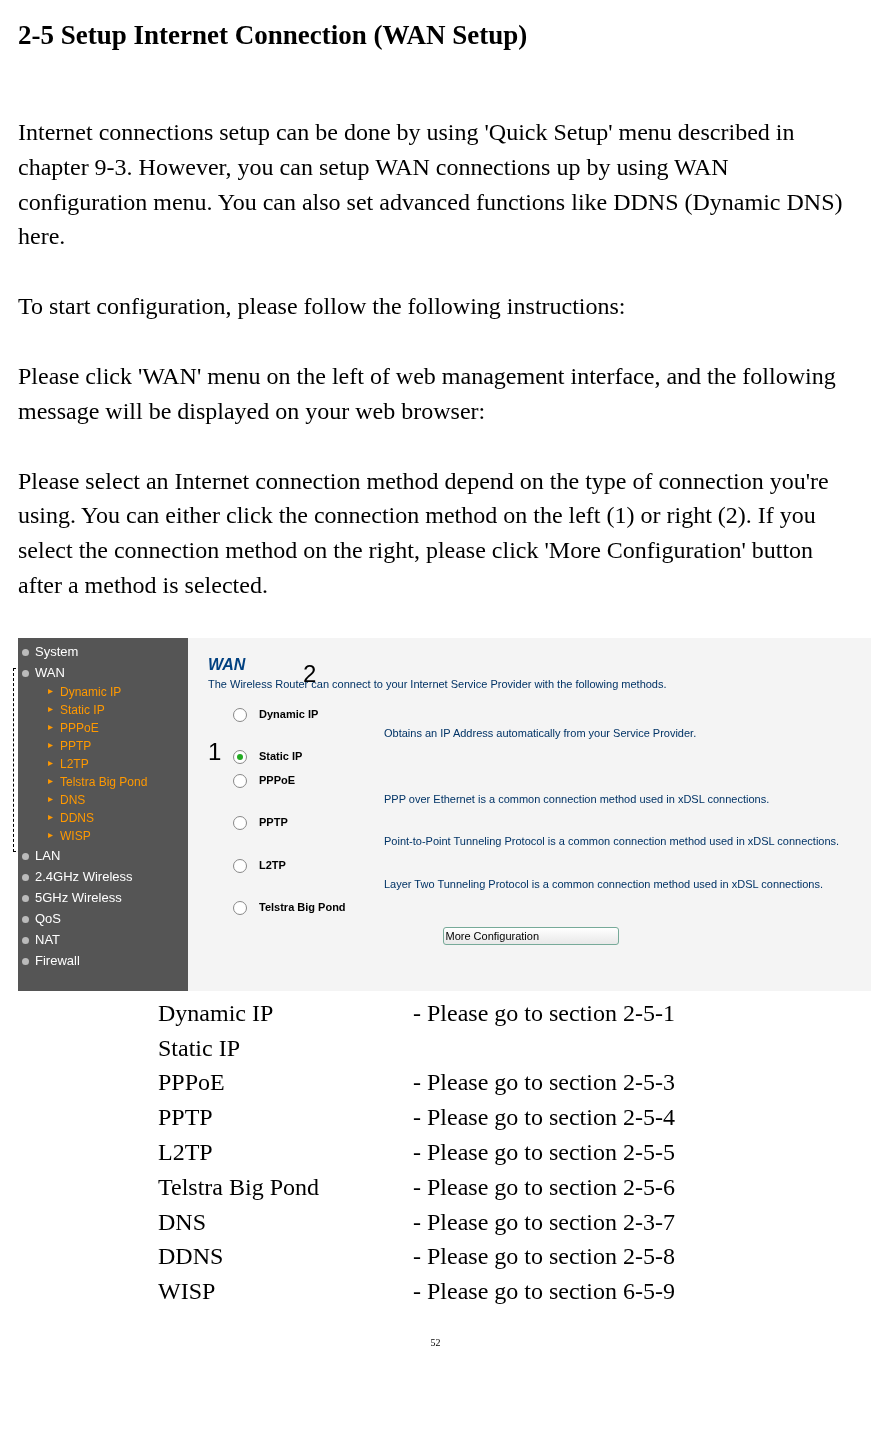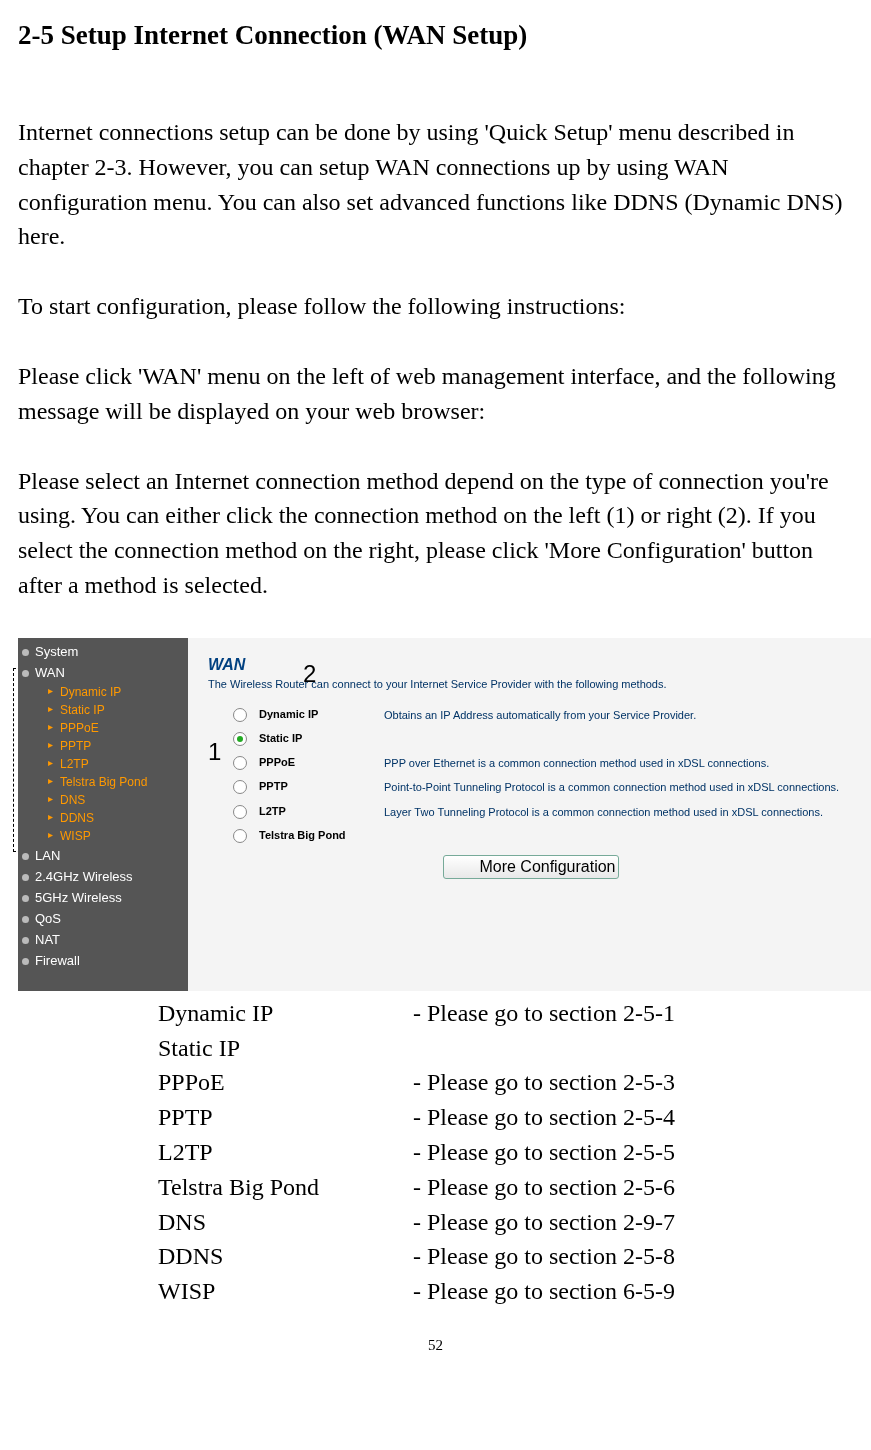--- a/index.html
+++ b/index.html
@@ -119,31 +119,32 @@
     .opt-label {
       font-weight: bold;
       width: 125px;
       color: #000;
       flex-shrink: 0;
     }
     .opt-desc {
       color: #003366;
       flex: 1;
       line-height: 1.3;
+      margin-top: 18px;
     }
     .more-config-btn {
       display: block;
       width: 170px;
       margin: 12px auto 0;
       padding: 2px;
       background: linear-gradient(#fff,#e8e8e8);
       border: 1px solid #7a9;
       border-radius: 3px;
-      font-size: 16px;
-      text-align: right;
+      font-size: 11px;
+      text-align: left;
     }
     .callout-1 {
       position: absolute;
       left: 190px;
       top: 100px;
       font-size: 24px;
       font-family: Arial, sans-serif;
       color: #000;
     }
     .callout-2 {
@@ -179,30 +180,30 @@
       display: flex;
       line-height: 1.45;
     }
     .ref-name {
       width: 255px;
     }
     .ref-section {
     }
     .page-num {
       text-align: center;
-      font-size: 15px;
+      font-size: 10px;
       margin-top: 28px;
     }
   </style>
 </head>
 <body>
 
 <h1>2-5 Setup Internet Connection (WAN Setup)</h1>
 
-<p>Internet connections setup can be done by using 'Quick Setup' menu described in chapter 2-3. However, you can setup WAN connections up by using WAN configuration menu. You can also set advanced functions like DDNS (Dynamic DNS) here.</p>
+<p>Internet connections setup can be done by using 'Quick Setup' menu described in chapter 9-3. However, you can setup WAN connections up by using WAN configuration menu. You can also set advanced functions like DDNS (Dynamic DNS) here.</p>
 <p>To start configuration, please follow the following instructions:</p>
 <p>Please click 'WAN' menu on the left of web management interface, and the following message will be displayed on your web browser:</p>
 <p>Please select an Internet connection method depend on the type of connection you're using. You can either click the connection method on the left (1) or right (2). If you select the connection method on the right, please click 'More Configuration' button after a method is selected.</p>
 
 <div class="screenshot">
   <div class="dash-box-1"></div>
   <div class="dash-box-2"></div>
 
   <div class="sidebar">
     <div class="sidebar-item expanded">System</div>
@@ -283,21 +284,21 @@
   <div class="ref-row">
     <div class="ref-name">L2TP</div>
     <div class="ref-section">- Please go to section 2-5-5</div>
   </div>
   <div class="ref-row">
     <div class="ref-name">Telstra Big Pond</div>
     <div class="ref-section">- Please go to section 2-5-6</div>
   </div>
   <div class="ref-row">
     <div class="ref-name">DNS</div>
-    <div class="ref-section">- Please go to section 2-9-7</div>
+    <div class="ref-section">- Please go to section 2-3-7</div>
   </div>
   <div class="ref-row">
     <div class="ref-name">DDNS</div>
     <div class="ref-section">- Please go to section 2-5-8</div>
   </div>
   <div class="ref-row">
     <div class="ref-name">WISP</div>
     <div class="ref-section">- Please go to section 6-5-9</div>
   </div>
 </div>

